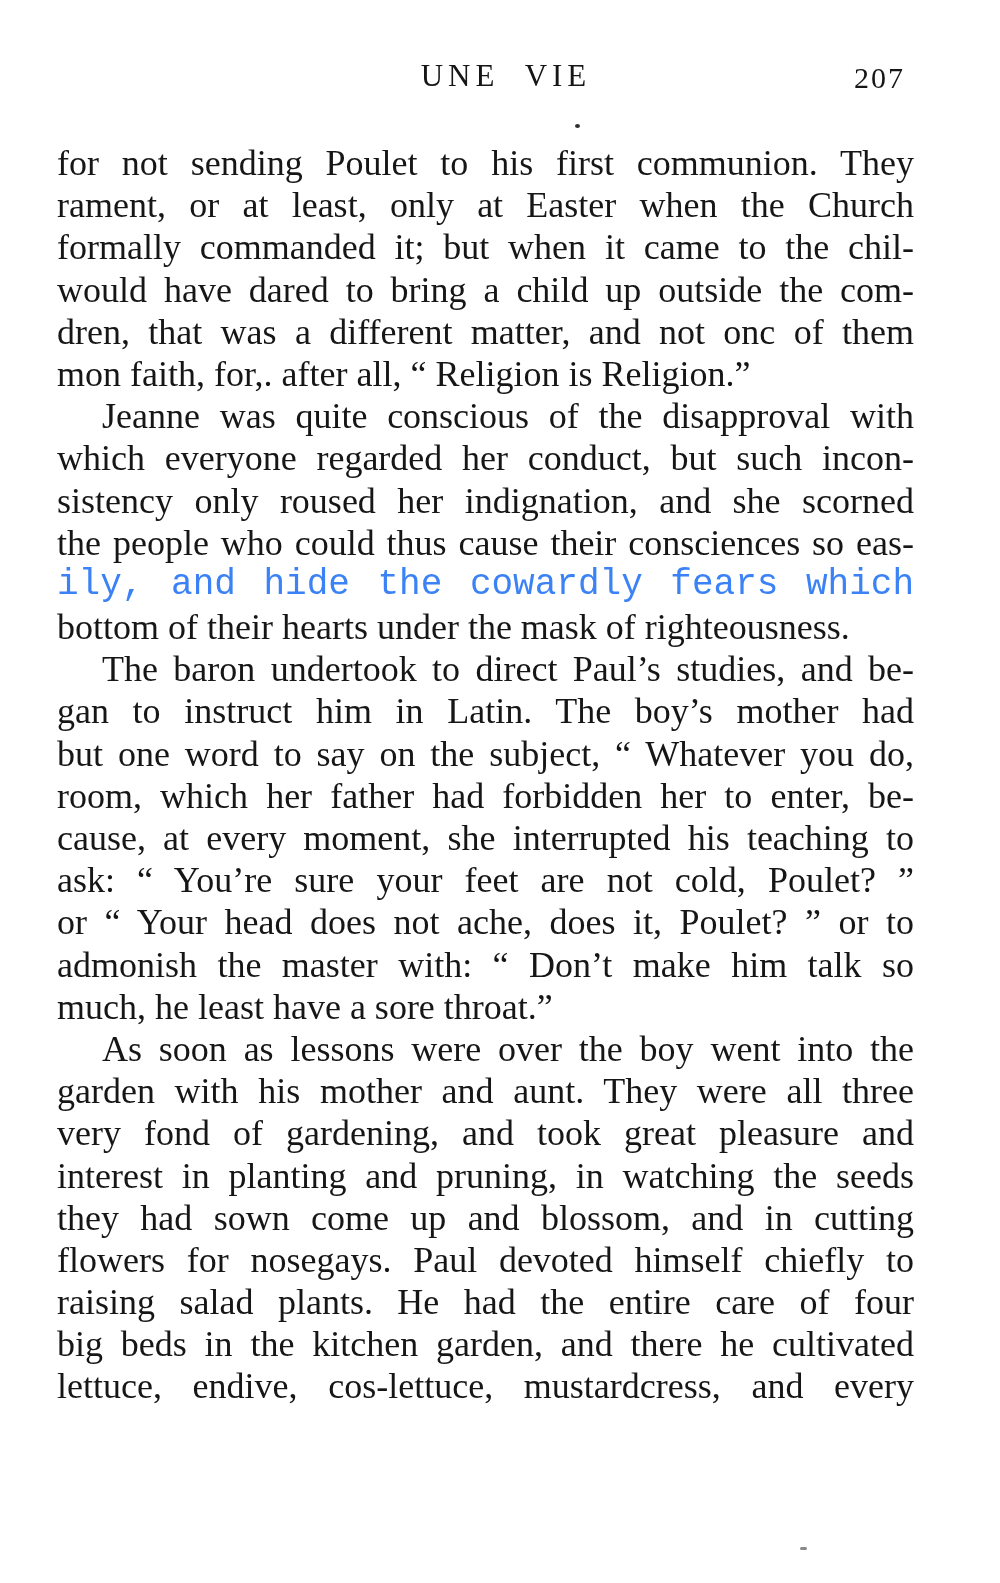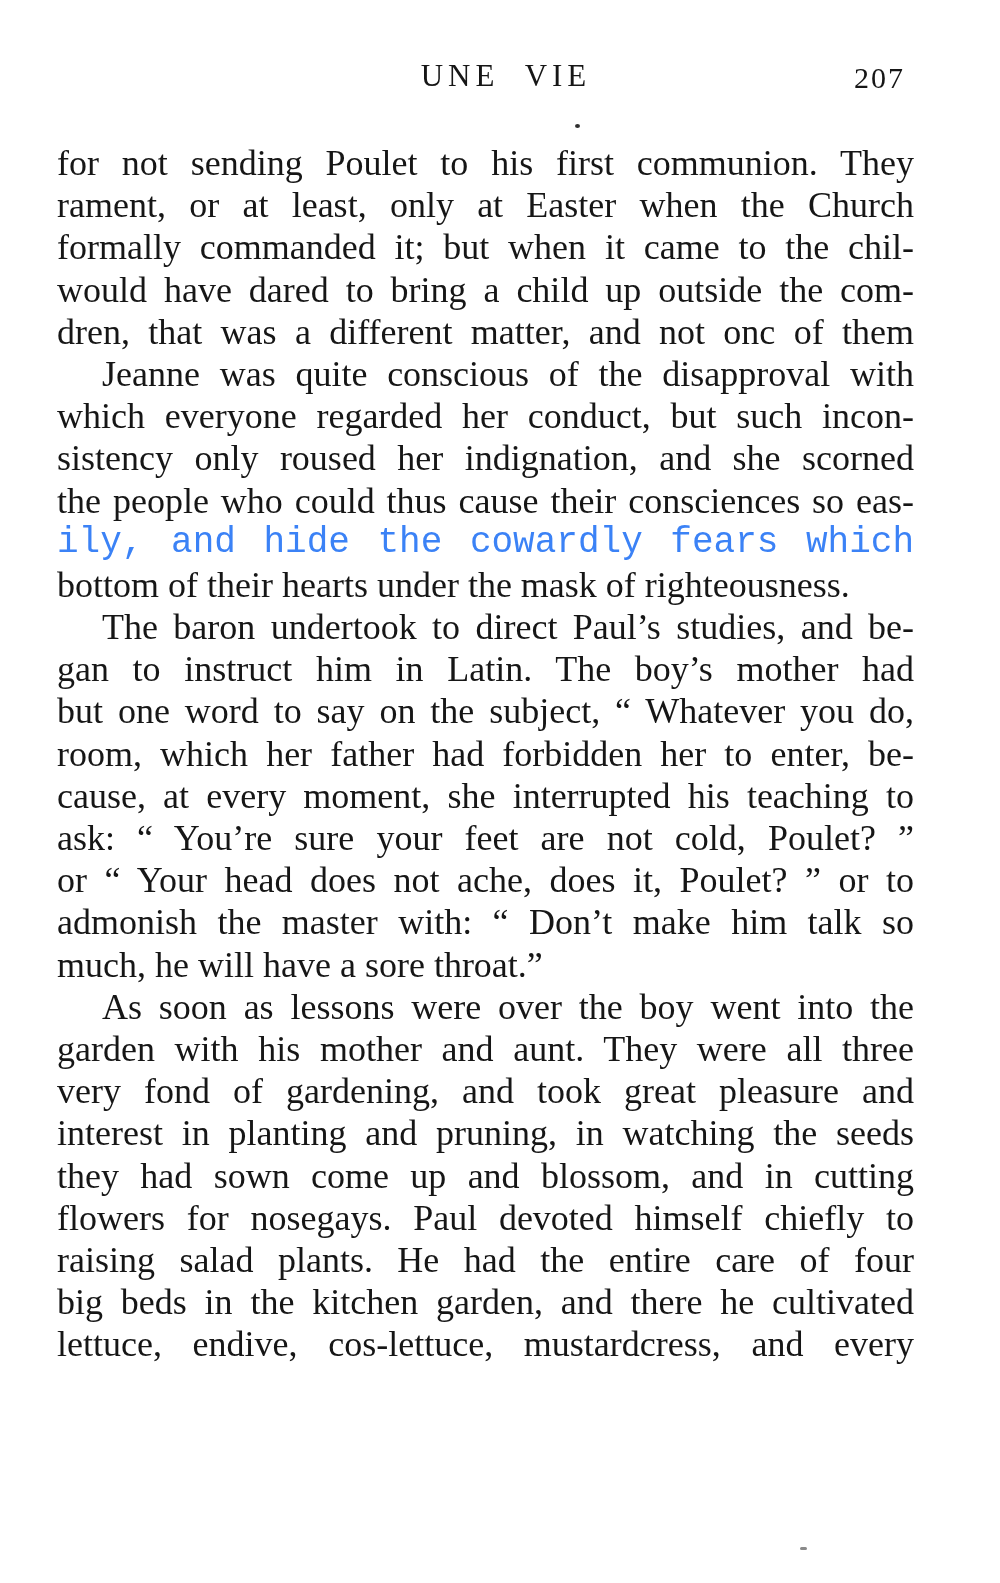--- a/index.html
+++ b/index.html
@@ -98,35 +98,36 @@
   </div>
 
   <div class="artifact-dot"></div>
 
   <div class="text-block">
       <div class="line">for not sending Poulet to his first communion.  They</div>
       <div class="line">rament, or at least, only at Easter when the Church</div>
       <div class="line">formally commanded it; but when it came to the chil-</div>
       <div class="line">would have dared to bring a child up outside the com-</div>
       <div class="line">dren, that was a different matter, and not onc of them</div>
+      <div class="line para-end">mon faith, for,. after all, “ Religion is Religion.”</div>
       <div class="line indent">Jeanne was quite conscious of the disapproval with</div>
       <div class="line">which everyone regarded her conduct, but such incon-</div>
       <div class="line">sistency only roused her indignation, and she scorned</div>
       <div class="line">the people who could thus cause their consciences so eas-</div>
       <div class="line faded">ily, and hide the cowardly fears which lurked at the</div>
       <div class="line para-end">bottom of their hearts under the mask of righteousness.</div>
       <div class="line indent">The baron undertook to direct Paul’s studies, and be-</div>
       <div class="line">gan to instruct him in Latin.  The boy’s mother had</div>
       <div class="line">but one word to say on the subject, “ Whatever you do,</div>
       <div class="line">room, which her father had forbidden her to enter, be-</div>
       <div class="line">cause, at every moment, she interrupted his teaching to</div>
       <div class="line">ask:  “ You’re sure your feet are not cold, Poulet? ”</div>
       <div class="line">or “ Your head does not ache, does it, Poulet? ” or to</div>
       <div class="line">admonish the master with:  “ Don’t make him talk so</div>
-      <div class="line para-end">much, he will have a sore throat.”</div>
+      <div class="line para-end">much, he least have a sore throat.”</div>
       <div class="line indent">As soon as lessons were over the boy went into the</div>
       <div class="line">garden with his mother and aunt.  They were all three</div>
       <div class="line">very fond of gardening, and took great pleasure and</div>
       <div class="line">interest in planting and pruning, in watching the seeds</div>
       <div class="line">they had sown come up and blossom, and in cutting</div>
       <div class="line">flowers for nosegays.  Paul devoted himself chiefly to</div>
       <div class="line">raising salad plants.  He had the entire care of four</div>
       <div class="line">big beds in the kitchen garden, and there he cultivated</div>
       <div class="line">lettuce, endive, cos-lettuce, mustardcress, and every</div>
     </div>

